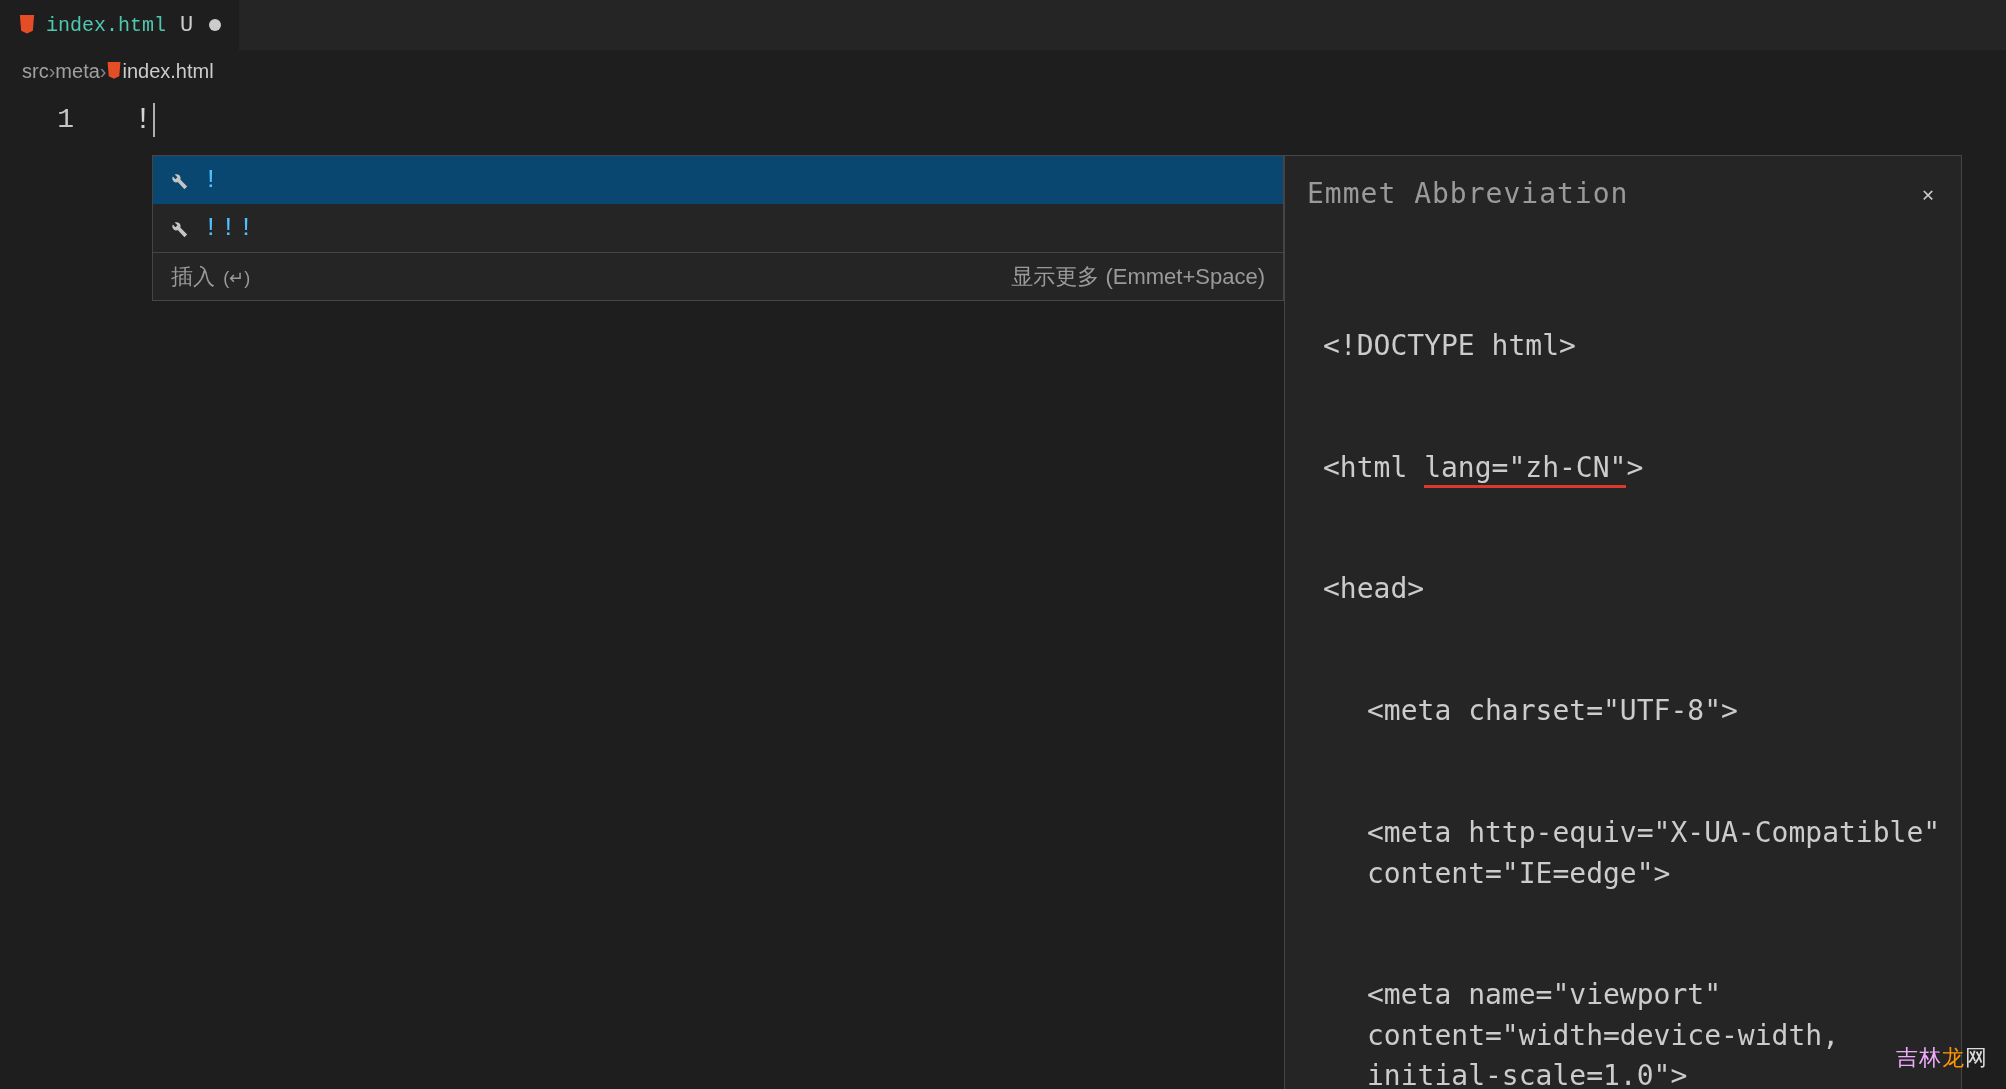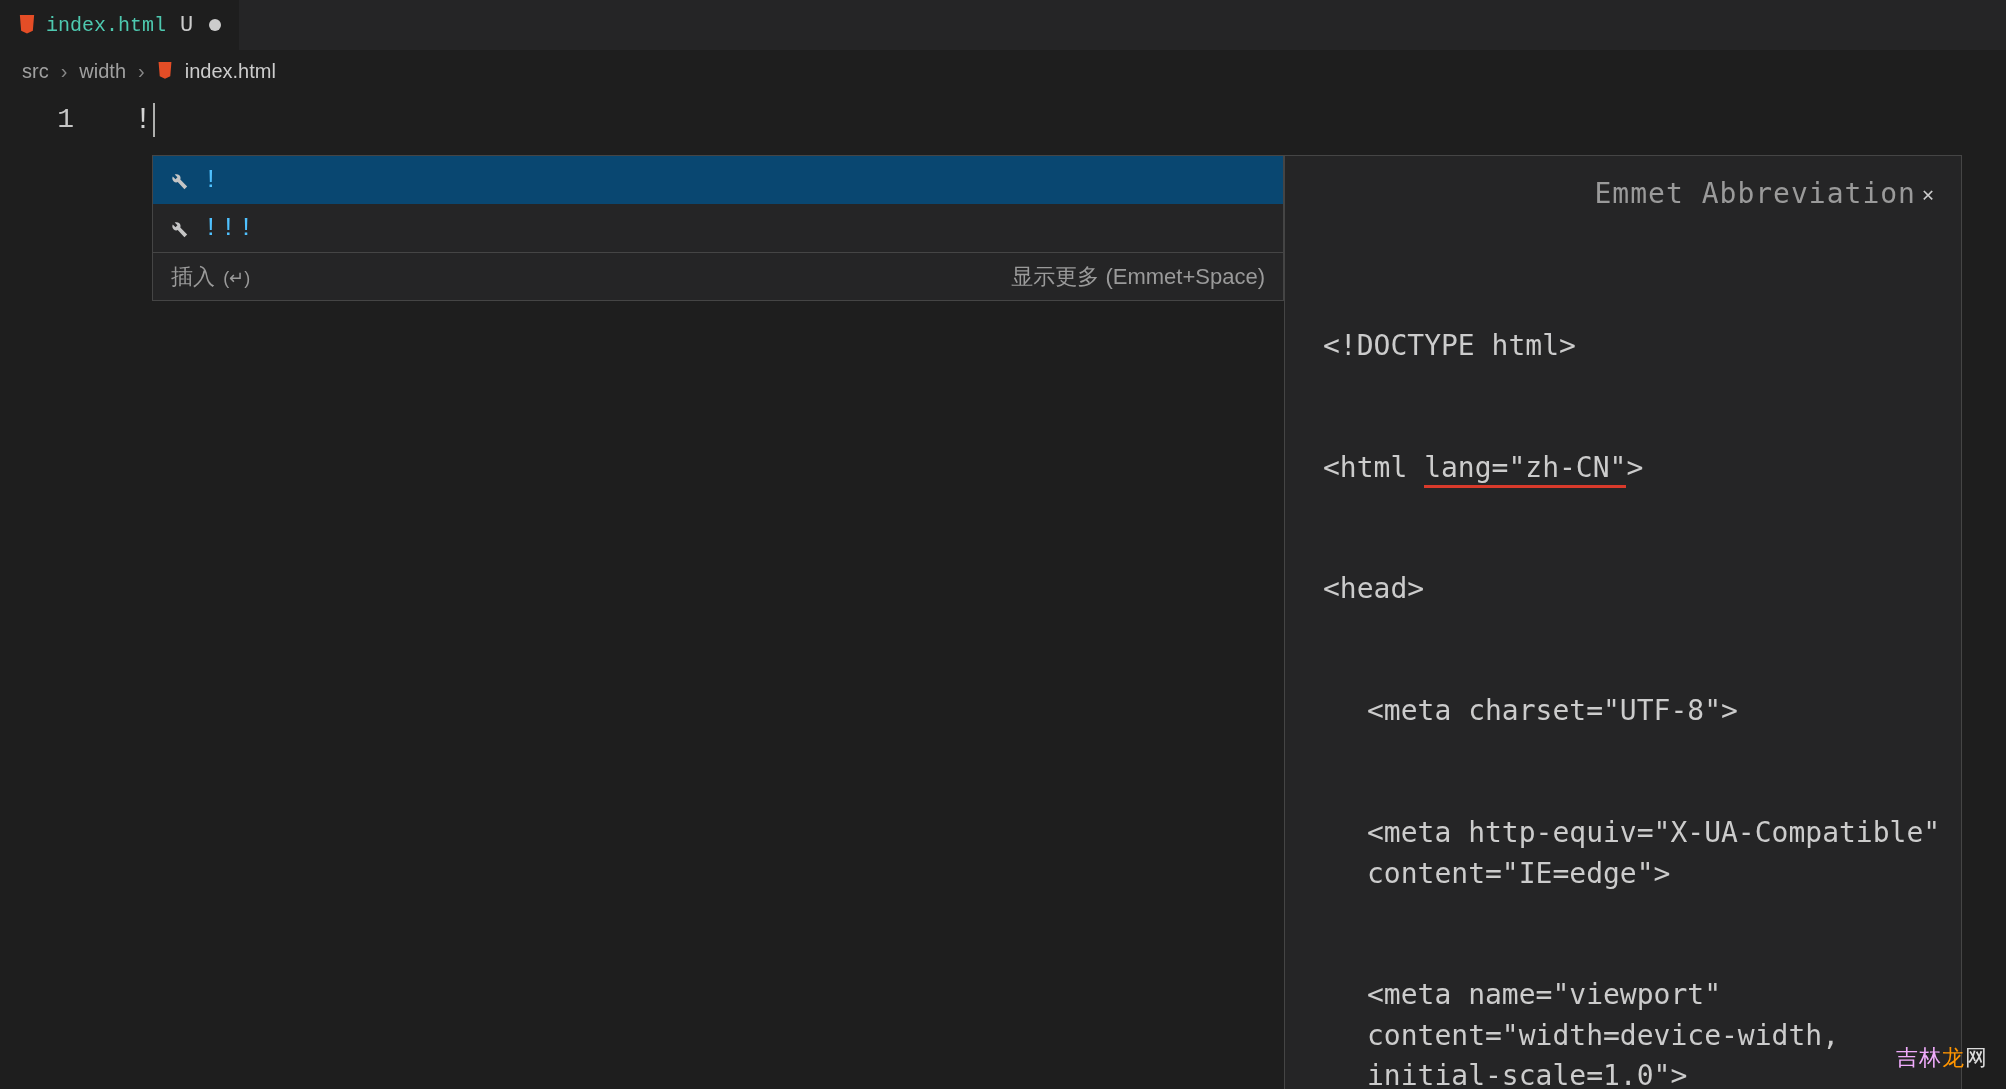--- a/index.html
+++ b/index.html
@@ -34,21 +34,21 @@
   .tab .dirty-dot {
     width: 12px; height: 12px; background: #ccc; border-radius: 50%;
     margin-left: 6px;
   }
 
   
   .breadcrumbs {
     height: 42px;
     display: flex;
     align-items: center;
-    gap: 12px;
+    gap: 0;
     padding: 0 22px;
     font-size: 20px;
     font-family: "Segoe UI", sans-serif;
     color: #a0a0a0;
   }
   .breadcrumbs .sep { color: #888; }
   .breadcrumbs .html5-icon { color: #e44d26; }
   .breadcrumbs .crumb-file { color: #ccc; }
 
   
@@ -131,21 +131,21 @@
     border: 1px solid #454545;
     padding: 18px 20px 26px 22px;
     font-size: 28px;
     font-family: "Segoe UI", Consolas, monospace;
     color: #cccccc;
     line-height: 1.45;
     font-weight: 300;
   }
   .doc-header {
     display: flex;
-    justify-content: flex-end;
+    justify-content: space-between;
     align-items: center;
     color: #9a9a9a;
     font-family: Consolas, monospace;
     font-size: 28px;
     letter-spacing: 1px;
     margin-bottom: 30px;
   }
   .doc-close {
     font-size: 20px;
     color: #ccc;
@@ -186,21 +186,21 @@
     </span>
     <span>index.html</span>
     <span class="modified-status">U</span>
     <span class="dirty-dot"></span>
   </div>
 </div>
 
 <div class="breadcrumbs">
   <span>src</span>
   <span class="sep">›</span>
-  <span>width</span>
+  <span>meta</span>
   <span class="sep">›</span>
   <span class="html5-icon">
     <svg width="16" height="18" viewBox="0 0 24 28">
         <path fill="currentColor" d="M2 0h20l-1.8 22L12 26 3.8 22 2 0zm16 6H7.2l.3 3.4h10.2l-.8 9.1L12 20l-5-1.5-.3-3.7h2.7l.2 1.9 2.4.7 2.4-.7.3-3H6.5L5.8 4h12.5l-.3 2z"></path>
       </svg>
   </span>
   <span class="crumb-file">index.html</span>
 </div>
 
 <div class="editor">

